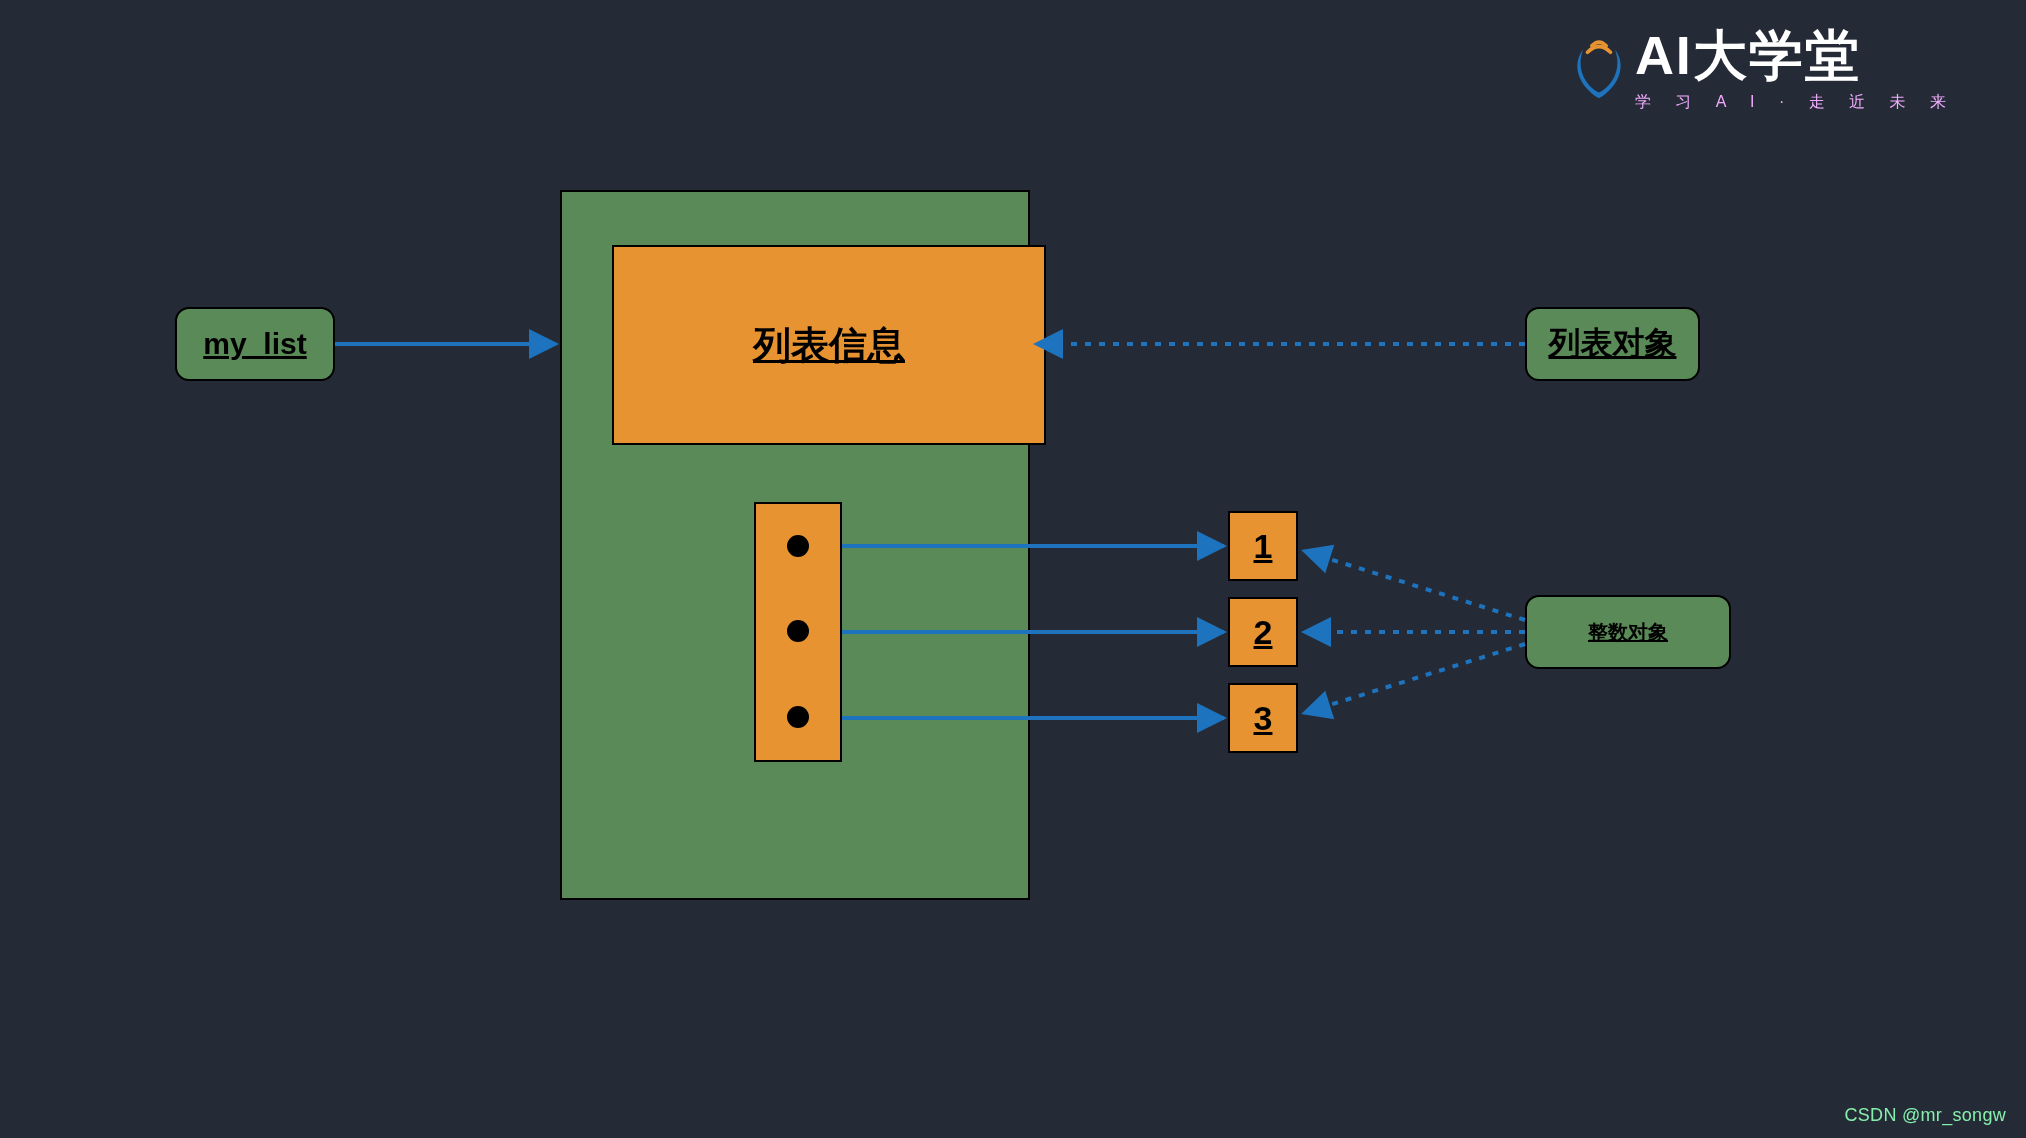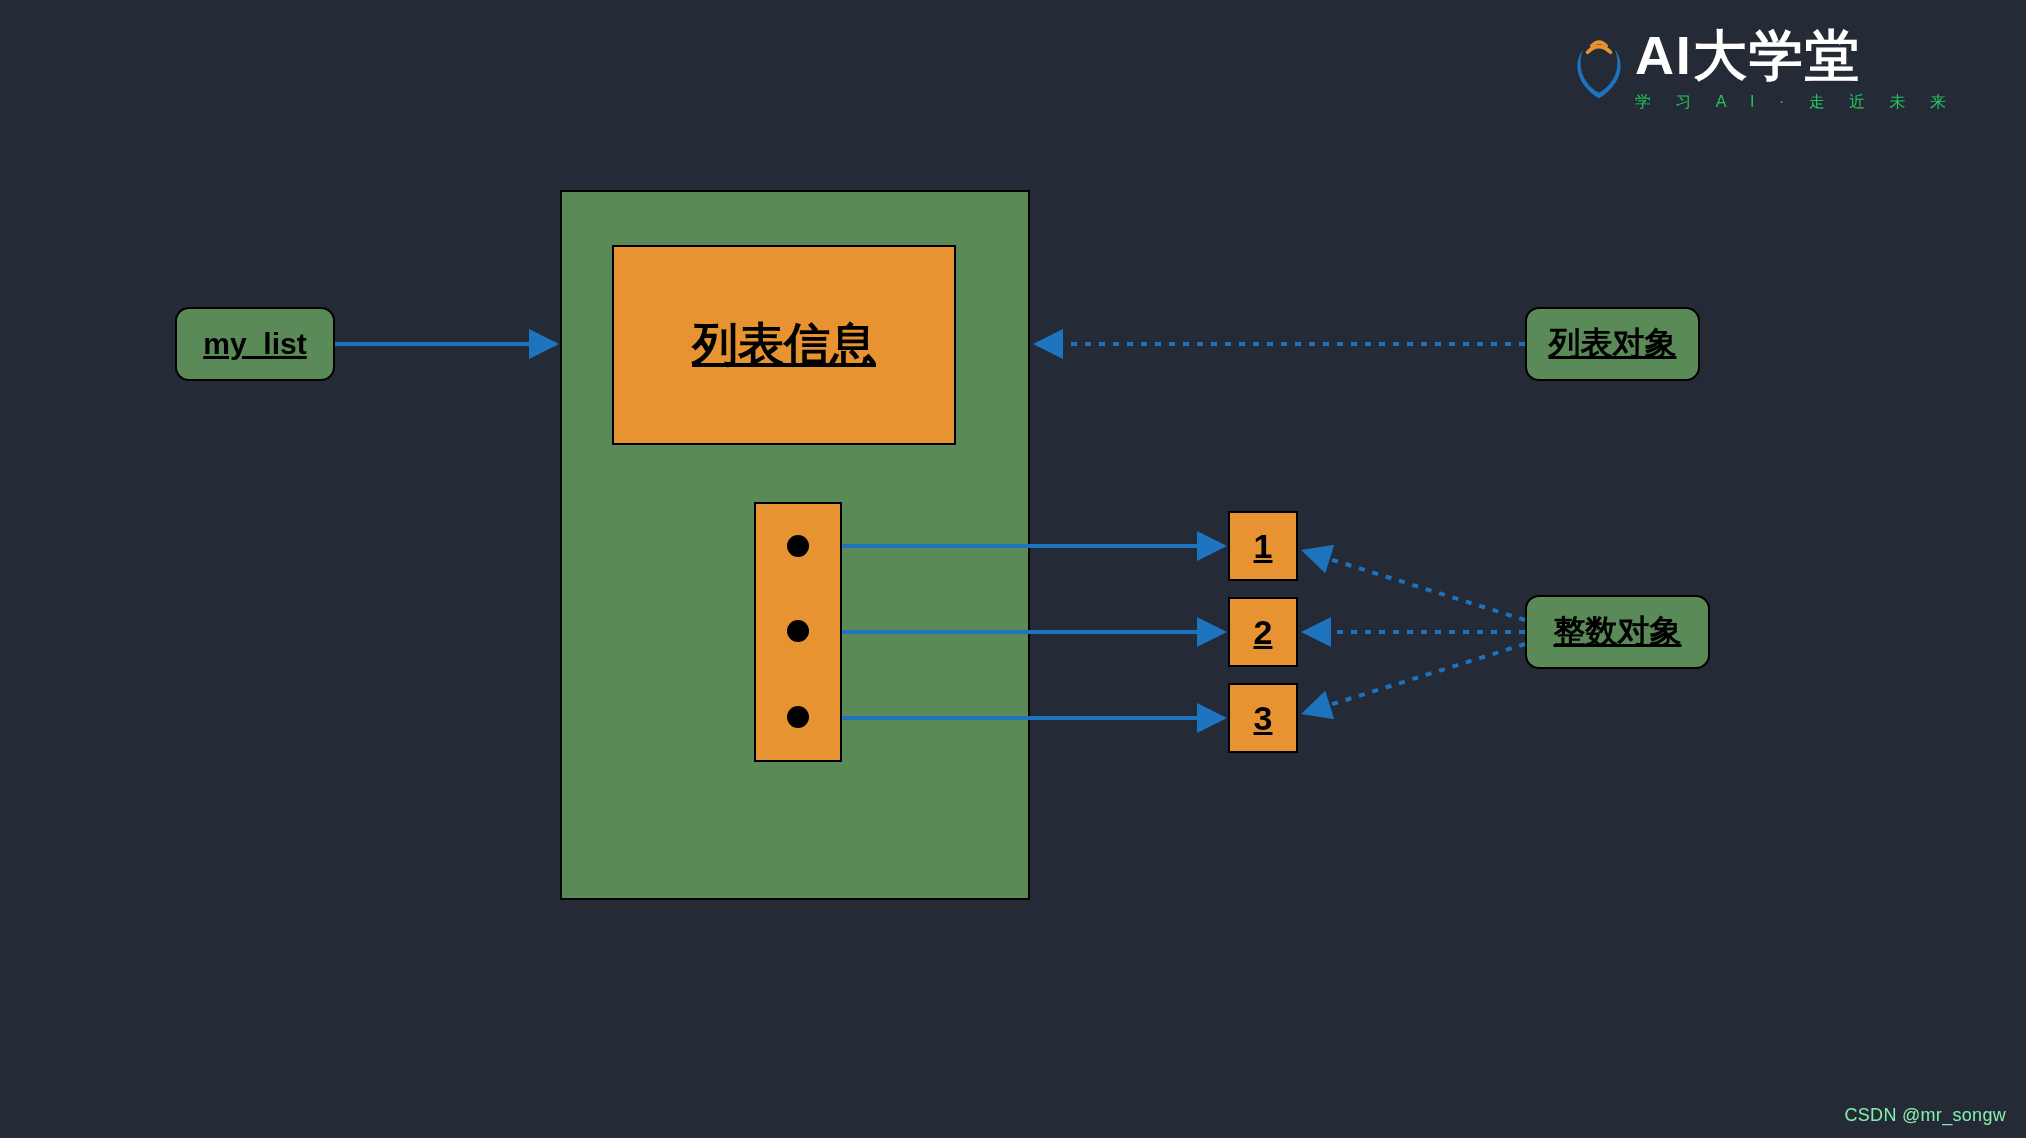--- a/index.html
+++ b/index.html
@@ -8,21 +8,21 @@
   .green-pill{background:#5A8A57;border:2px solid #000;border-radius:14px;color:#000;font-weight:700;}
   .orange-box{background:#E79331;border:2px solid #000;color:#000;font-weight:700;}
   .list-container{background:#5A8A57;border:2px solid #000;}
   .slot{background:#E79331;border:2px solid #000;box-sizing:border-box;display:flex;align-items:center;justify-content:center;}
   .dot{width:22px;height:22px;border-radius:50%;background:#000;}
   svg.arrows{position:absolute;left:0;top:0;width:2026px;height:1138px;pointer-events:none;}
   .watermark{position:absolute;right:20px;bottom:12px;color:#86efac;font-size:18px;letter-spacing:.3px;}
   .logo{position:absolute;right:70px;top:28px;display:flex;align-items:center;color:#fff;}
   .logo .text-block{display:flex;flex-direction:column;align-items:flex-start;}
   .logo .title{font-size:54px;font-weight:900;letter-spacing:2px;line-height:1;}
-  .logo .sub{font-size:16px;letter-spacing:10px;margin-top:10px;color:#22c55e;}
+  .logo .sub{font-size:16px;letter-spacing:10px;margin-top:10px;color:#f0abfc;}
   .logo svg{display:block;}
 </style>
 </head>
 <body>
 
 <div class="stage">
 
   <div class="logo">
     <svg width="72" height="72" viewBox="0 0 100 100">
       <path d="M50 88 C 20 70 12 40 28 20 C 18 45 30 70 50 80 C 70 70 82 45 72 20 C 88 40 80 70 50 88 Z" fill="#1E73BE"></path>
@@ -34,21 +34,21 @@
       <div class="sub">学 习 A I · 走 近 未 来</div>
     </div>
   </div>
 
   <div class="box green-pill" style="left:175px;top:307px;width:160px;height:74px;font-size:30px;">
     <span>my_list</span>
   </div>
 
   <div class="box list-container" style="left:560px;top:190px;width:470px;height:710px;"></div>
 
-  <div class="box orange-box" style="left:612px;top:245px;width:344px;height:200px;font-size:46px;">
+  <div class="box orange-box" style="left:612px;top:245px;width:434px;height:200px;font-size:38px;">
     <span>列表信息</span>
   </div>
 
   <div class="slot" style="position:absolute;left:754px;top:502px;width:88px;height:88px;">
     <span class="dot"></span>
   </div>
   <div class="slot" style="position:absolute;left:754px;top:588px;width:88px;height:88px;border-top:none;">
     <span class="dot"></span>
   </div>
   <div class="slot" style="position:absolute;left:754px;top:674px;width:88px;height:88px;border-top:none;">
@@ -61,21 +61,21 @@
   <div class="box orange-box" style="left:1228px;top:597px;width:70px;height:70px;font-size:34px;">
     <span>2</span>
   </div>
   <div class="box orange-box" style="left:1228px;top:683px;width:70px;height:70px;font-size:34px;">
     <span>3</span>
   </div>
 
   <div class="box green-pill" style="left:1525px;top:307px;width:175px;height:74px;font-size:32px;">
     <span>列表对象</span>
   </div>
-  <div class="box green-pill" style="left:1525px;top:595px;width:185px;height:74px;font-size:32px;">
+  <div class="box green-pill" style="left:1525px;top:595px;width:206px;height:74px;font-size:20px;">
     <span>整数对象</span>
   </div>
 
   <svg class="arrows">
     <defs>
       <marker id="ah" viewBox="0 0 12 12" refX="10" refY="6" markerWidth="9" markerHeight="9" orient="auto-start-reverse">
         <path d="M1 1 L11 6 L1 11 Z" fill="#1E73BE"></path>
       </marker>
     </defs>
 

